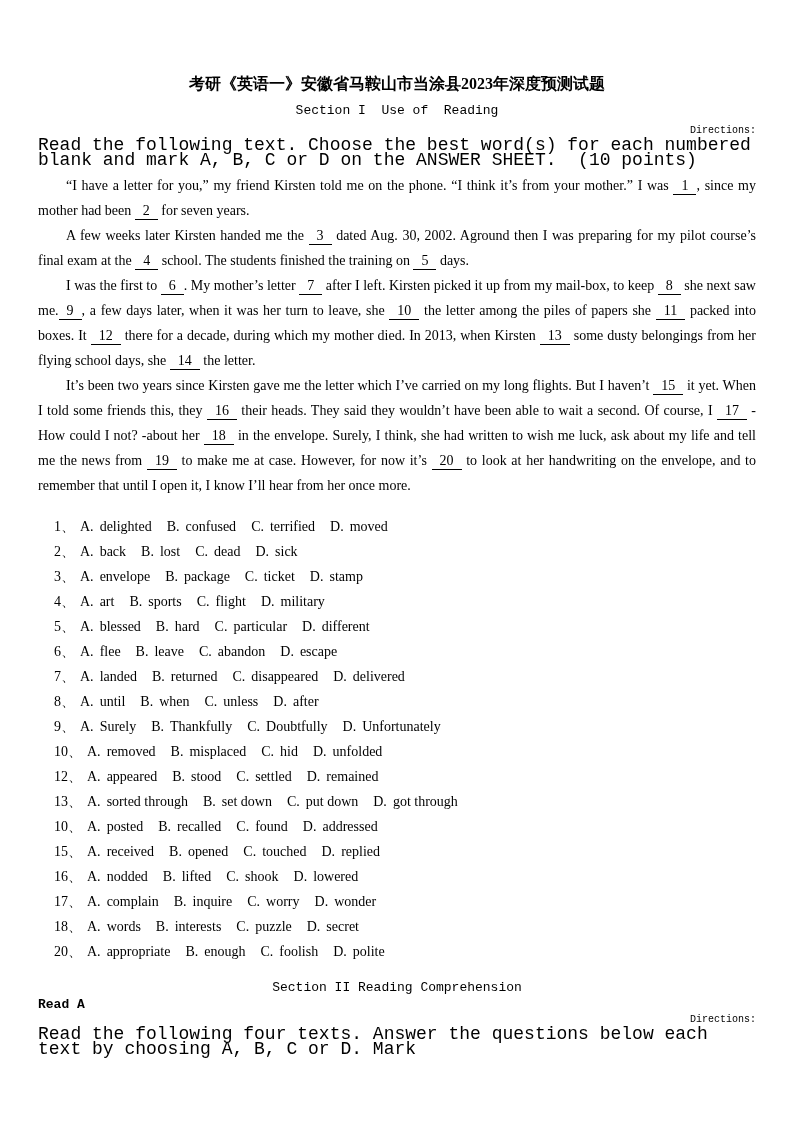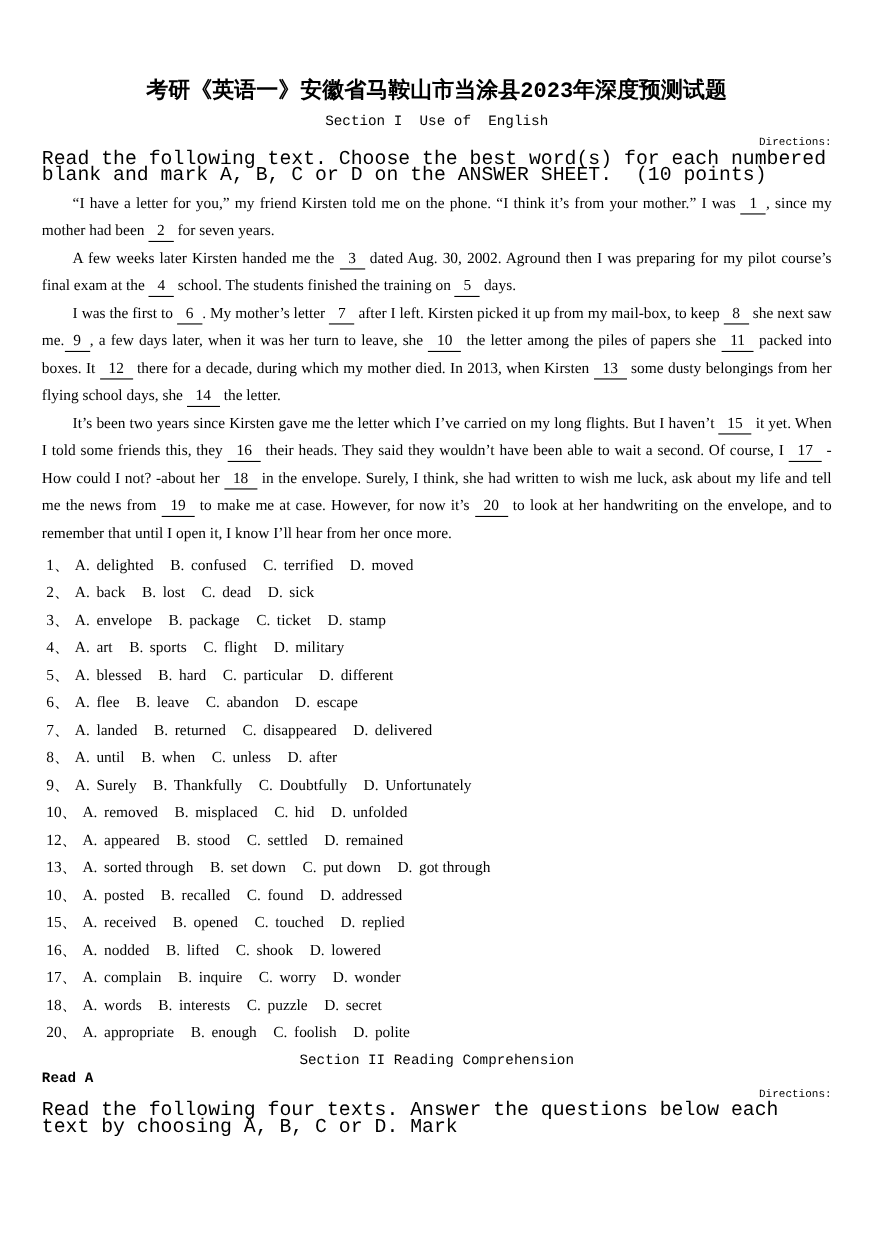--- a/index.html
+++ b/index.html
@@ -11,23 +11,23 @@
     position: relative;
     width: 794px;
     height: 1123px;
     background: #ffffff;
     color: #000000;
     box-sizing: border-box;
     padding: 72px 38px 0 38px;
     overflow: hidden;
   }
   .title {
-    font-family: Liberation Mono, monospace;
+    font-family: Liberation Serif, serif;
     font-weight: bold;
-    font-size: 20px;
+    font-size: 16px;
     line-height: 24px;
     text-align: center;
     margin: 0 0 7px 0;
   }
   .mono {
     font-family: "Liberation Mono", "DejaVu Sans Mono", monospace;
     font-size: 18px;
     line-height: 15px;
     white-space: pre-wrap;
   }
@@ -53,21 +53,21 @@
     text-align: justify;
   }
   .blank {
     display: inline-block;
     border-bottom: 1px solid #000;
     padding: 0 8px;
     line-height: 17px;
     text-indent: 0;
   }
   .q-list {
-    margin: 4px;
+    margin: 16px;
   }
   .q-row {
     font-family: "Liberation Serif", "DejaVu Serif", serif;
     font-size: 14px;
     line-height: 25px;
     white-space: nowrap;
   }
   .q-num {
     margin-right: 5px;
   }
@@ -86,21 +86,21 @@
     font-weight: bold;
     font-size: 13px;
   }
 </style>
 </head>
 <body>
 
 <div class="page">
   <h1 class="title">考研《英语一》安徽省马鞍山市当涂县2023年深度预测试题</h1>
 
-  <div class="mono sec-heading">Section I  Use of  English</div>
+  <div class="mono sec-heading">Section I  Use of  Reading</div>
 
   <div class="mono dir-label">Directions:</div>
   <div class="mono">Read the following text. Choose the best word(s) for each numbered blank and mark A, B, C or D on the ANSWER SHEET.  (10 points)</div>
 
   <div class="passage">
       <p>“I have a letter for you,” my friend Kirsten told me on the phone. “I think it’s from your mother.” I was <span class="blank">1</span>, since my mother had been <span class="blank">2</span> for seven years.</p>
       <p>A few weeks later Kirsten handed me the <span class="blank">3</span> dated Aug. 30, 2002. Aground then I was preparing for my pilot course’s final exam at the <span class="blank">4</span> school. The students finished the training on <span class="blank">5</span> days.</p>
       <p>I was the first to <span class="blank">6</span>. My mother’s letter <span class="blank">7</span> after I left. Kirsten picked it up from my mail-box, to keep <span class="blank">8</span> she next saw me.<span class="blank">9</span>, a few days later, when it was her turn to leave, she <span class="blank">10</span> the letter among the piles of papers she <span class="blank">11</span> packed into boxes. It <span class="blank">12</span> there for a decade, during which my mother died. In 2013, when Kirsten <span class="blank">13</span> some dusty belongings from her flying school days, she <span class="blank">14</span> the letter.</p>
       <p>It’s been two years since Kirsten gave me the letter which I’ve carried on my long flights. But I haven’t <span class="blank">15</span> it yet. When I told some friends this, they <span class="blank">16</span> their heads. They said they wouldn’t have been able to wait a second. Of course, I <span class="blank">17</span> -How could I not? -about her <span class="blank">18</span> in the envelope. Surely, I think, she had written to wish me luck, ask about my life and tell me the news from <span class="blank">19</span> to make me at case. However, for now it’s <span class="blank">20</span> to look at her handwriting on the envelope, and to remember that until I open it, I know I’ll hear from her once more.</p>
     </div>

